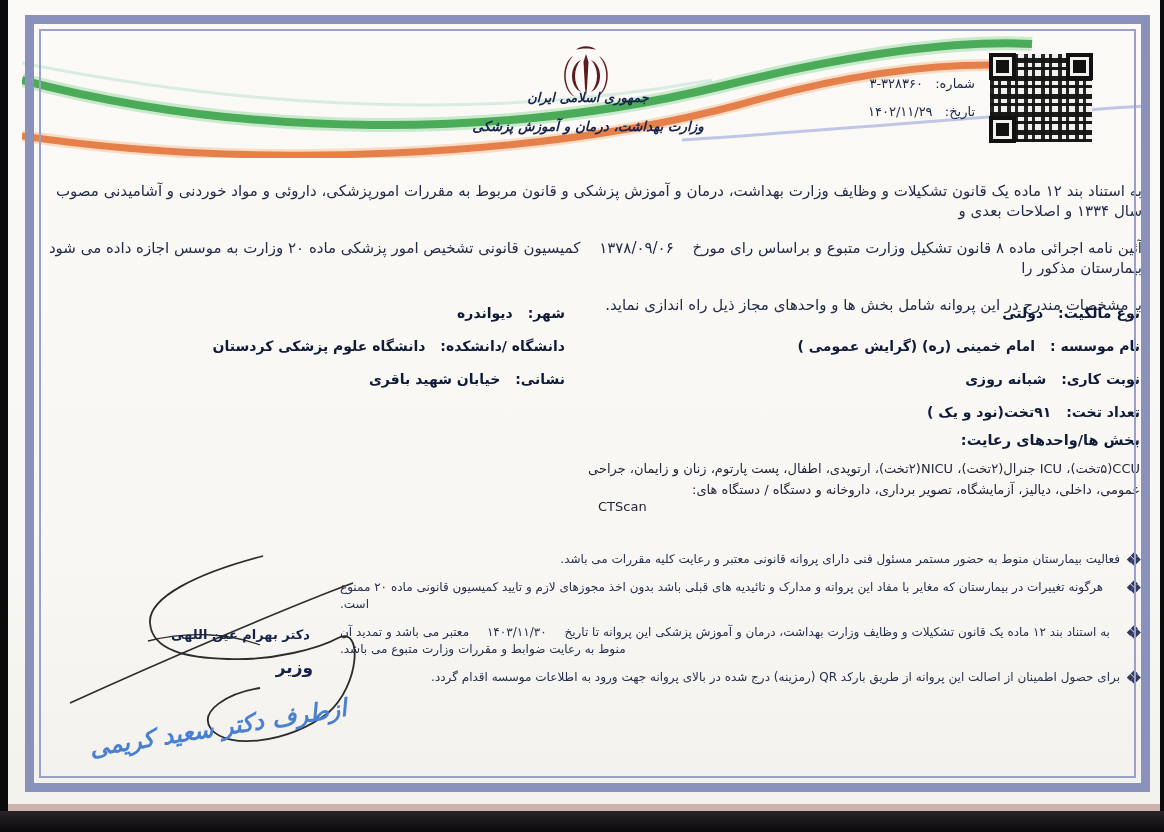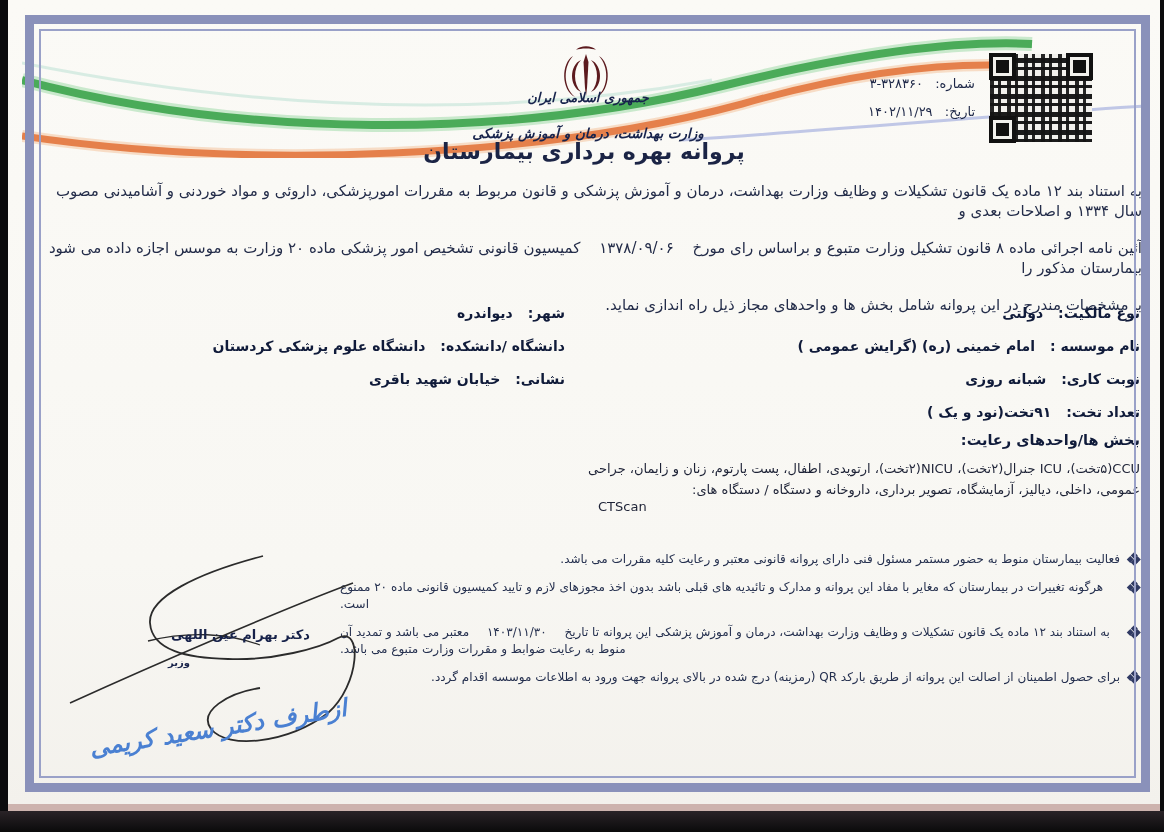--- a/index.html
+++ b/index.html
@@ -12,21 +12,21 @@
   .scan-bottom{position:absolute;left:0;top:811px;width:1164px;height:21px;
         background:linear-gradient(180deg,#2a2327,#0a0a0b);}
   
   .frame-outer{position:absolute;left:17px;top:15px;right:10px;bottom:12px;border:9px solid #8a91ba;}
   .frame-inner{position:absolute;left:31px;top:29px;right:24px;bottom:26px;border:2px solid #9aa1c8;}
   
   .ribbons{position:absolute;left:14px;top:18px;}
   .emblem{position:absolute;left:552px;top:44px;}
   .gov{position:absolute;left:380px;top:90px;width:400px;text-align:center;color:#17234c;}
   .gov .l1{font-size:13px;font-weight:bold;font-style:italic;letter-spacing:.5px;}
-  .gov .l2{font-size:13.5px;font-weight:bold;font-style:italic;margin-top:20px;letter-spacing:.3px;}
+  .gov .l2{font-size:13.5px;font-weight:bold;font-style:italic;margin-top:13px;letter-spacing:.3px;}
   .doc-title{position:absolute;left:0;top:139px;width:1152px;text-align:center;
              font-size:22px;font-weight:bold;color:#1b2445;}
   
   .meta{position:absolute;top:76px;right:185px;width:185px;direction:rtl;text-align:right;
         color:#1d2747;font-size:13px;}
   .meta .row{margin-bottom:13px;}
   .meta .val{margin-right:8px;}
   .ltr{direction:ltr;unicode-bidi:isolate;}
   .gap{margin:0 14px;}
   .qr{position:absolute;left:982px;top:54px;width:102px;height:88px;
@@ -58,22 +58,22 @@
   .orn{position:relative;width:12px;height:12px;flex:0 0 auto;margin-top:2px;}
   .orn i{position:absolute;width:4.6px;height:4.6px;background:#303a63;transform:rotate(45deg);}
   .orn i:nth-child(1){left:3.7px;top:0;}
   .orn i:nth-child(2){left:0;top:3.7px;}
   .orn i:nth-child(3){right:0;top:3.7px;}
   .orn i:nth-child(4){left:3.7px;bottom:0;}
   
   .sig-svg{position:absolute;left:40px;top:545px;}
   .sig-name{position:absolute;left:160px;top:627px;width:145px;text-align:center;direction:rtl;
             font-weight:bold;font-size:13px;color:#17224a;}
-  .sig-role{position:absolute;left:160px;top:657px;width:145px;text-align:left;direction:rtl;
-            font-weight:bold;font-size:10px;color:#17224a;}
+  .sig-role{position:absolute;left:160px;top:657px;width:145px;text-align:right;direction:rtl;
+            font-weight:bold;font-size:17px;color:#17224a;}
   .sig-behalf{position:absolute;left:70px;top:714px;width:280px;direction:rtl;text-align:center;
               transform:rotate(-9deg);font-size:24px;font-weight:bold;font-style:italic;color:#4a80d2;}
 </style>
 </head>
 <body>
 
 <div class="stage">
   <div class="page">
 
     <svg class="ribbons" width="1124" height="140" viewBox="0 0 1124 140">
@@ -111,21 +111,20 @@
         <span class="val ltr">۱۴۰۲/۱۱/۲۹</span>
       </div>
     </div>
 
     <div class="qr">
       <span class="f tl"></span>
       <span class="f tr"></span>
       <span class="f bl"></span>
     </div>
 
-    <div class="doc-title">پروانه بهره برداری بیمارستان</div>
 
     <div class="intro">
       <div class="ln">به استناد بند ۱۲ ماده یک قانون تشکیلات و وظایف وزارت بهداشت، درمان و آموزش پزشکی و قانون مربوط به مقررات امورپزشکی، داروئی و مواد خوردنی و آشامیدنی مصوب سال ۱۳۳۴ و اصلاحات بعدی و</div>
       <div class="ln">
         <span>آئین نامه اجرائی ماده ۸ قانون تشکیل وزارت متبوع و براساس رای مورخ</span>
         <span class="ltr gap">۱۳۷۸/۰۹/۰۶</span>
         <span>کمیسیون قانونی تشخیص امور پزشکی ماده ۲۰ وزارت به موسس اجازه داده می شود بیمارستان مذکور را</span>
       </div>
       <div class="ln">با مشخصات مندرج در این پروانه شامل بخش ها و واحدهای مجاز ذیل راه اندازی نماید.</div>
     </div>

